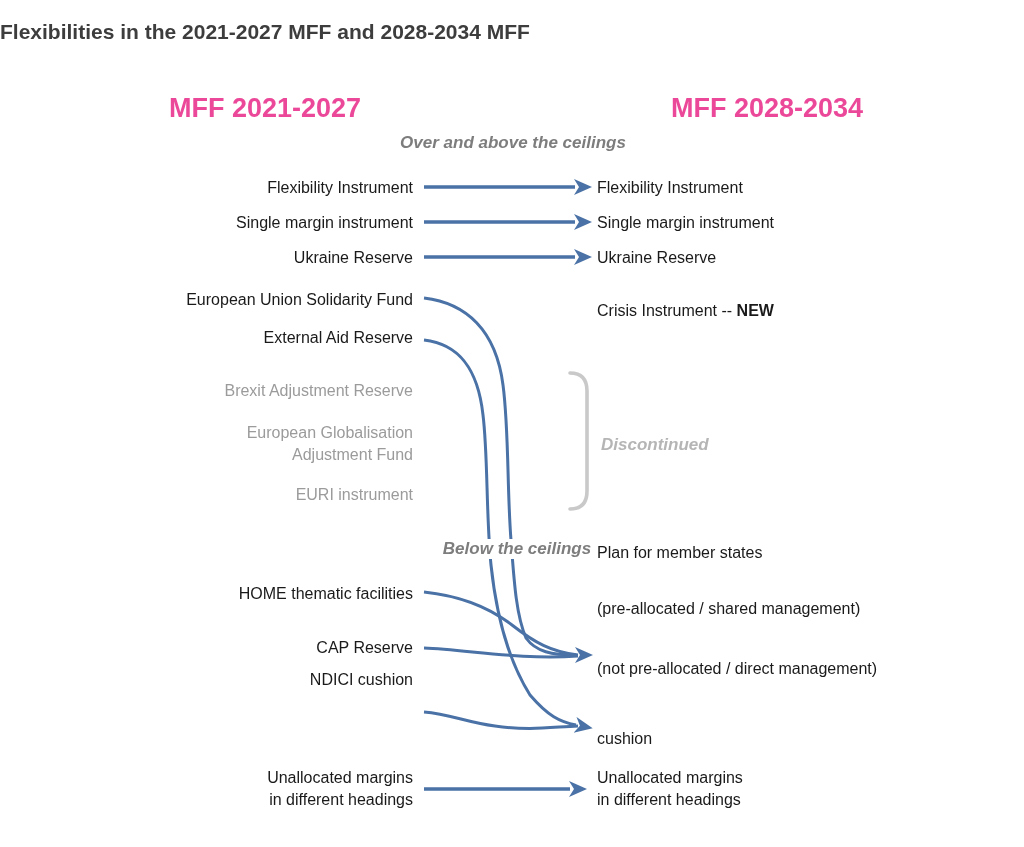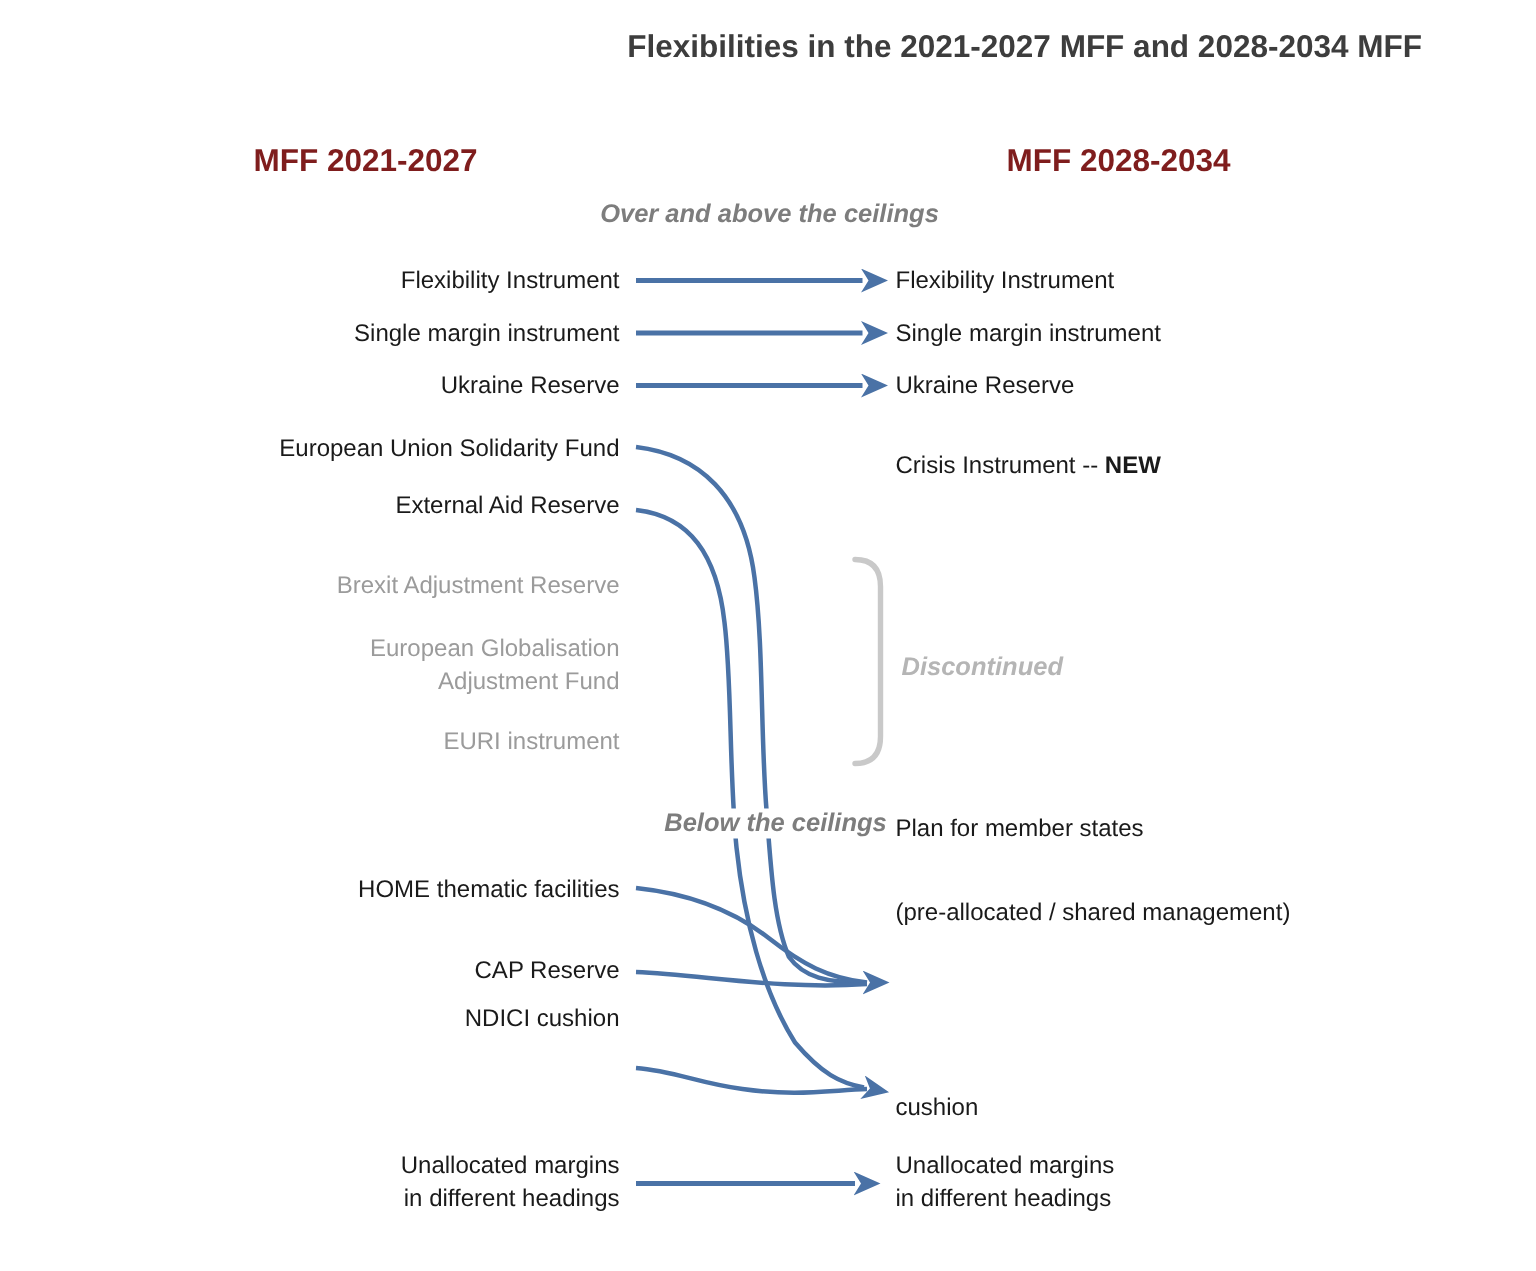--- a/index.html
+++ b/index.html
@@ -5,25 +5,25 @@
   html,body{margin:0;padding:0;background:#ffffff;}
   #canvas{
     position:relative;
     width:1024px;height:847px;
     background:#ffffff;
     font-family:"Liberation Sans", sans-serif;
     overflow:hidden;
   }
   .abs{position:absolute;white-space:nowrap;line-height:18px;}
   .title{
-    left:0;top:20px;width:948px;text-align:right;
+    left:0;top:20px;width:948px;text-align:left;
     font-size:21px;font-weight:bold;color:#3d3d3d;line-height:24px;
   }
   .col-header{
-    font-size:21px;font-weight:bold;color:#7f1d1d;line-height:22px;
+    font-size:27px;font-weight:bold;color:#ec4899;line-height:22px;
   }
   .section-heading{
     font-size:17px;font-weight:bold;font-style:italic;color:#7d7d7d;
     line-height:20px;
   }
   .lbl{font-size:16px;color:#1a1a1a;}
   .lbl-left{right:611px;text-align:right;}
   .lbl-right{left:597px;text-align:left;}
   .gray{color:#9b9b9b;}
   .discontinued-label{
@@ -96,20 +96,21 @@
 
   <div class="abs section-heading bg-white txt" style="left:517px;top:539px;transform:translateX(-50%);">Below the ceilings</div>
 
   <div class="abs lbl lbl-left txt" style="top:585px;">HOME thematic facilities</div>
   <div class="abs lbl lbl-left txt" style="top:639px;">CAP Reserve</div>
   <div class="abs lbl lbl-left txt" style="top:671px;">NDICI cushion</div>
 
   <div class="abs lbl lbl-right txt" style="top:544px;">Plan for member states</div>
   <div class="abs lbl lbl-right txt" style="top:600px;">(pre-allocated / shared management)</div>
 
+  <div class="abs lbl lbl-right txt" style="top:660px;">(not pre-allocated / direct management)</div>
 
   <div class="abs lbl lbl-right txt" style="top:730px;">cushion</div>
 
   <div class="abs lbl lbl-left txt" style="top:769px;">Unallocated margins</div>
   <div class="abs lbl lbl-left txt" style="top:791px;">in different headings</div>
 
   <div class="abs lbl lbl-right txt" style="top:769px;">Unallocated margins</div>
   <div class="abs lbl lbl-right txt" style="top:791px;">in different headings</div>
 
 </div>

